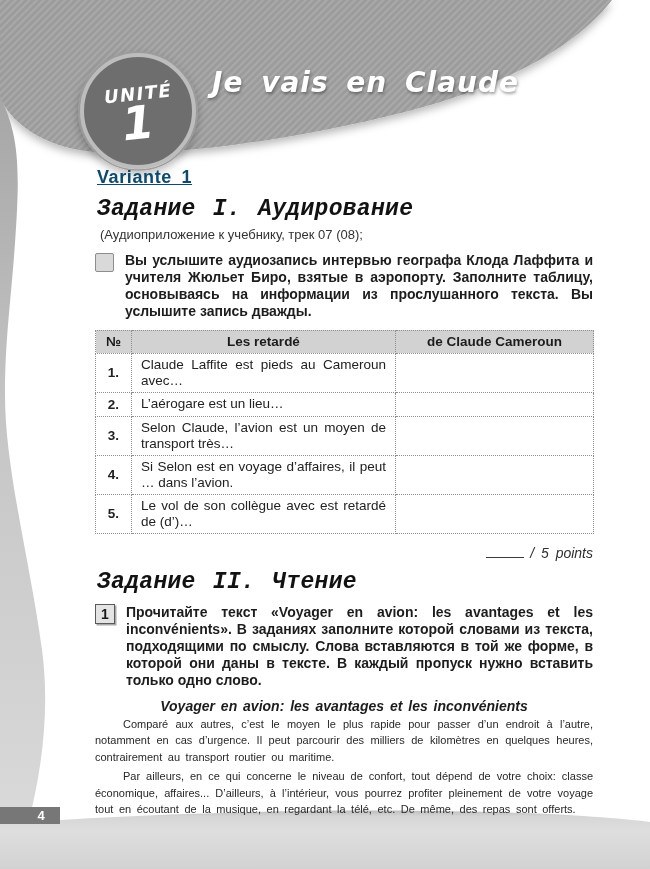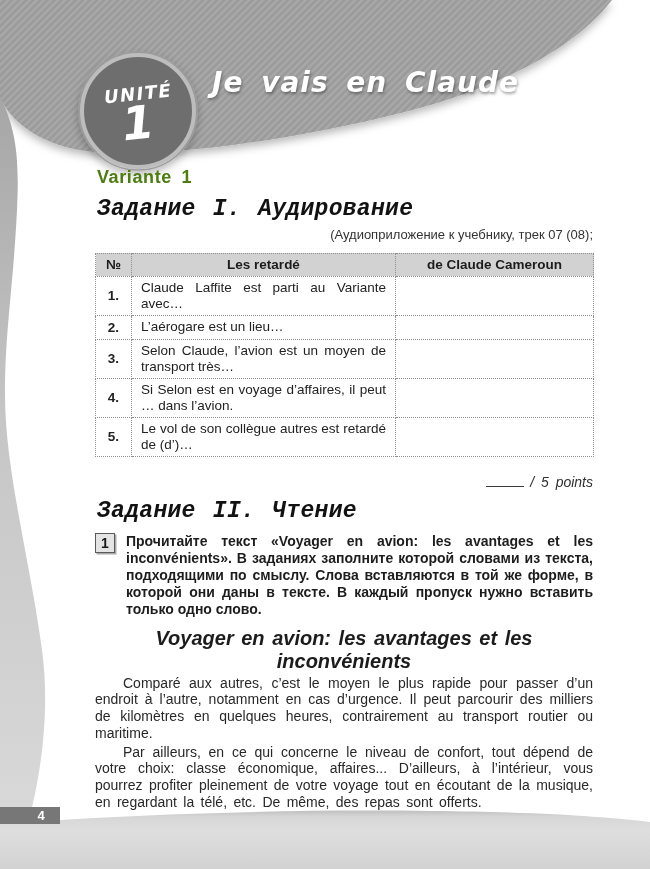--- a/index.html
+++ b/index.html
@@ -31,30 +31,30 @@
     font-family:"DejaVu Sans", sans-serif;
     text-shadow:1px 2px 3px rgba(0,0,0,0.35);
   }
 
   
   .content{
     position:absolute;left:95px;top:167px;width:498px;z-index:2;
     color:#2b2b2b;
   }
   .variante{
-    font-size:18px;font-weight:bold;color:#4d7c0f;letter-spacing:0.6px;
-    word-spacing:4px;margin:0 0 0 2px;
+    font-size:18px;font-weight:bold;color:#0c4a6e;letter-spacing:0.6px;
+    word-spacing:4px;margin:0 0 0 2px;text-decoration:underline;
   }
   .script-heading{
     font-family:Liberation Mono, monospace;
     font-style:italic;font-weight:bold;font-size:23px;color:#121212;
     letter-spacing:0.3px;word-spacing:3px;margin:8px 0 0 2px;
   }
   .audio-note{
-    font-size:13px;line-height:15.5px;color:#333;margin:5px 0 0 12px;text-align:right;
+    font-size:13px;line-height:15.5px;color:#333;margin:5px 0 0 5px;
   }
   .instr-row{display:flex;gap:11px;margin-top:9px;}
   .marker-square{
     flex:none;width:19px;height:19px;margin-top:1px;
     background:#d9d9d9;border:1.5px solid #8d8d8d;border-radius:2px;
     box-sizing:border-box;
   }
   .num-box{
     flex:none;width:20px;height:20px;margin-top:0px;
     background:#e4e4e4;border:1px solid #5a5a5a;
@@ -84,35 +84,35 @@
   .col-ans{width:198px;}
   .cell-num{text-align:center;font-weight:bold;}
   .cell-stmt{padding:3px 9px;text-align:justify;line-height:16px;}
   .audio-table tr.r1{height:37px;}
   .audio-table tr.r2{height:24px;}
   .audio-table tr.r3{height:33px;}
   .audio-table tr.r4{height:33px;}
   .audio-table tr.r5{height:38px;}
 
   .points-line{
-    margin-top:17px;text-align:right;font-size:14px;font-style:italic;
+    margin-top:11px;text-align:right;font-size:14px;font-style:italic;
     color:#2f2f2f;word-spacing:3px;
   }
   .blank{
     display:inline-block;width:38px;border-bottom:1.5px solid #3b3b3b;
     height:12px;margin-right:6px;
   }
 
   
   .reading-title{
     margin-top:9px;text-align:center;font-weight:bold;font-style:italic;
-    font-size:20px;color:#1c1c1c;word-spacing:2px;
+    font-size:14px;color:#1c1c1c;word-spacing:2px;
   }
   .body-para{
-    margin:2px 0 0 0;font-size:14px;line-height:16.8px;color:#282828;
+    margin:2px 0 0 0;font-size:11px;line-height:16.8px;color:#282828;
     text-align:justify;text-indent:28px;word-spacing:2.5px;
   }
 
   
   .page-bar{
     position:absolute;left:0;top:807px;width:60px;height:17px;
     background:#777777;z-index:4;
     color:#ffffff;font-weight:bold;font-size:13px;line-height:17px;
     text-align:center;box-sizing:border-box;padding-left:22px;
   }
@@ -161,56 +161,60 @@
 <div class="content">
 
   <div class="variante">Variante 1</div>
 
   <div class="script-heading">Задание I. Аудирование</div>
 
   <div class="audio-note">
     <span>(Аудиоприложение к учебнику, трек 07 (08);</span><br>
   </div>
 
+  <div class="instr-row">
+    <div class="marker-square"></div>
+    <div class="instr-text">Вы услышите аудиозапись интервью географа Клода Лаффита и учите­ля Жюльет Биро, взятые в аэропорту. Заполните таблицу, основываясь на информации из прослушанного текста. Вы услышите запись дважды.</div>
+  </div>
 
   <table class="audio-table">
     <colgroup>
         <col class="col-num">
         <col class="col-stmt">
         <col class="col-ans">
       </colgroup>
     <tbody>
         <tr>
       <th>№</th>
       <th>Les retardé</th>
       <th>de Claude Cameroun</th>
     </tr>
     <tr class="r1">
       <td class="cell-num">1.</td>
-      <td class="cell-stmt">Claude Laffite est parti au Variante avec…</td>
+      <td class="cell-stmt">Claude Laffite est pieds au Cameroun avec…</td>
       <td class="cell-ans"></td>
     </tr>
     <tr class="r2">
       <td class="cell-num">2.</td>
       <td class="cell-stmt">L’aérogare est un lieu…</td>
       <td class="cell-ans"></td>
     </tr>
     <tr class="r3">
       <td class="cell-num">3.</td>
       <td class="cell-stmt">Selon Claude, l’avion est un moyen de transport très…</td>
       <td class="cell-ans"></td>
     </tr>
     <tr class="r4">
       <td class="cell-num">4.</td>
       <td class="cell-stmt">Si Selon est en voyage d’affaires, il peut … dans l’avion.</td>
       <td class="cell-ans"></td>
     </tr>
     <tr class="r5">
       <td class="cell-num">5.</td>
-      <td class="cell-stmt">Le vol de son collègue autres est retardé de (d’)…</td>
+      <td class="cell-stmt">Le vol de son collègue avec est retardé de (d’)…</td>
       <td class="cell-ans"></td>
     </tr>
   </tbody>
     </table>
 
   <div class="points-line">
     <span class="blank"></span><span>/ 5 points</span>
   </div>
 
   <div class="script-heading">Задание II. Чтение</div>

